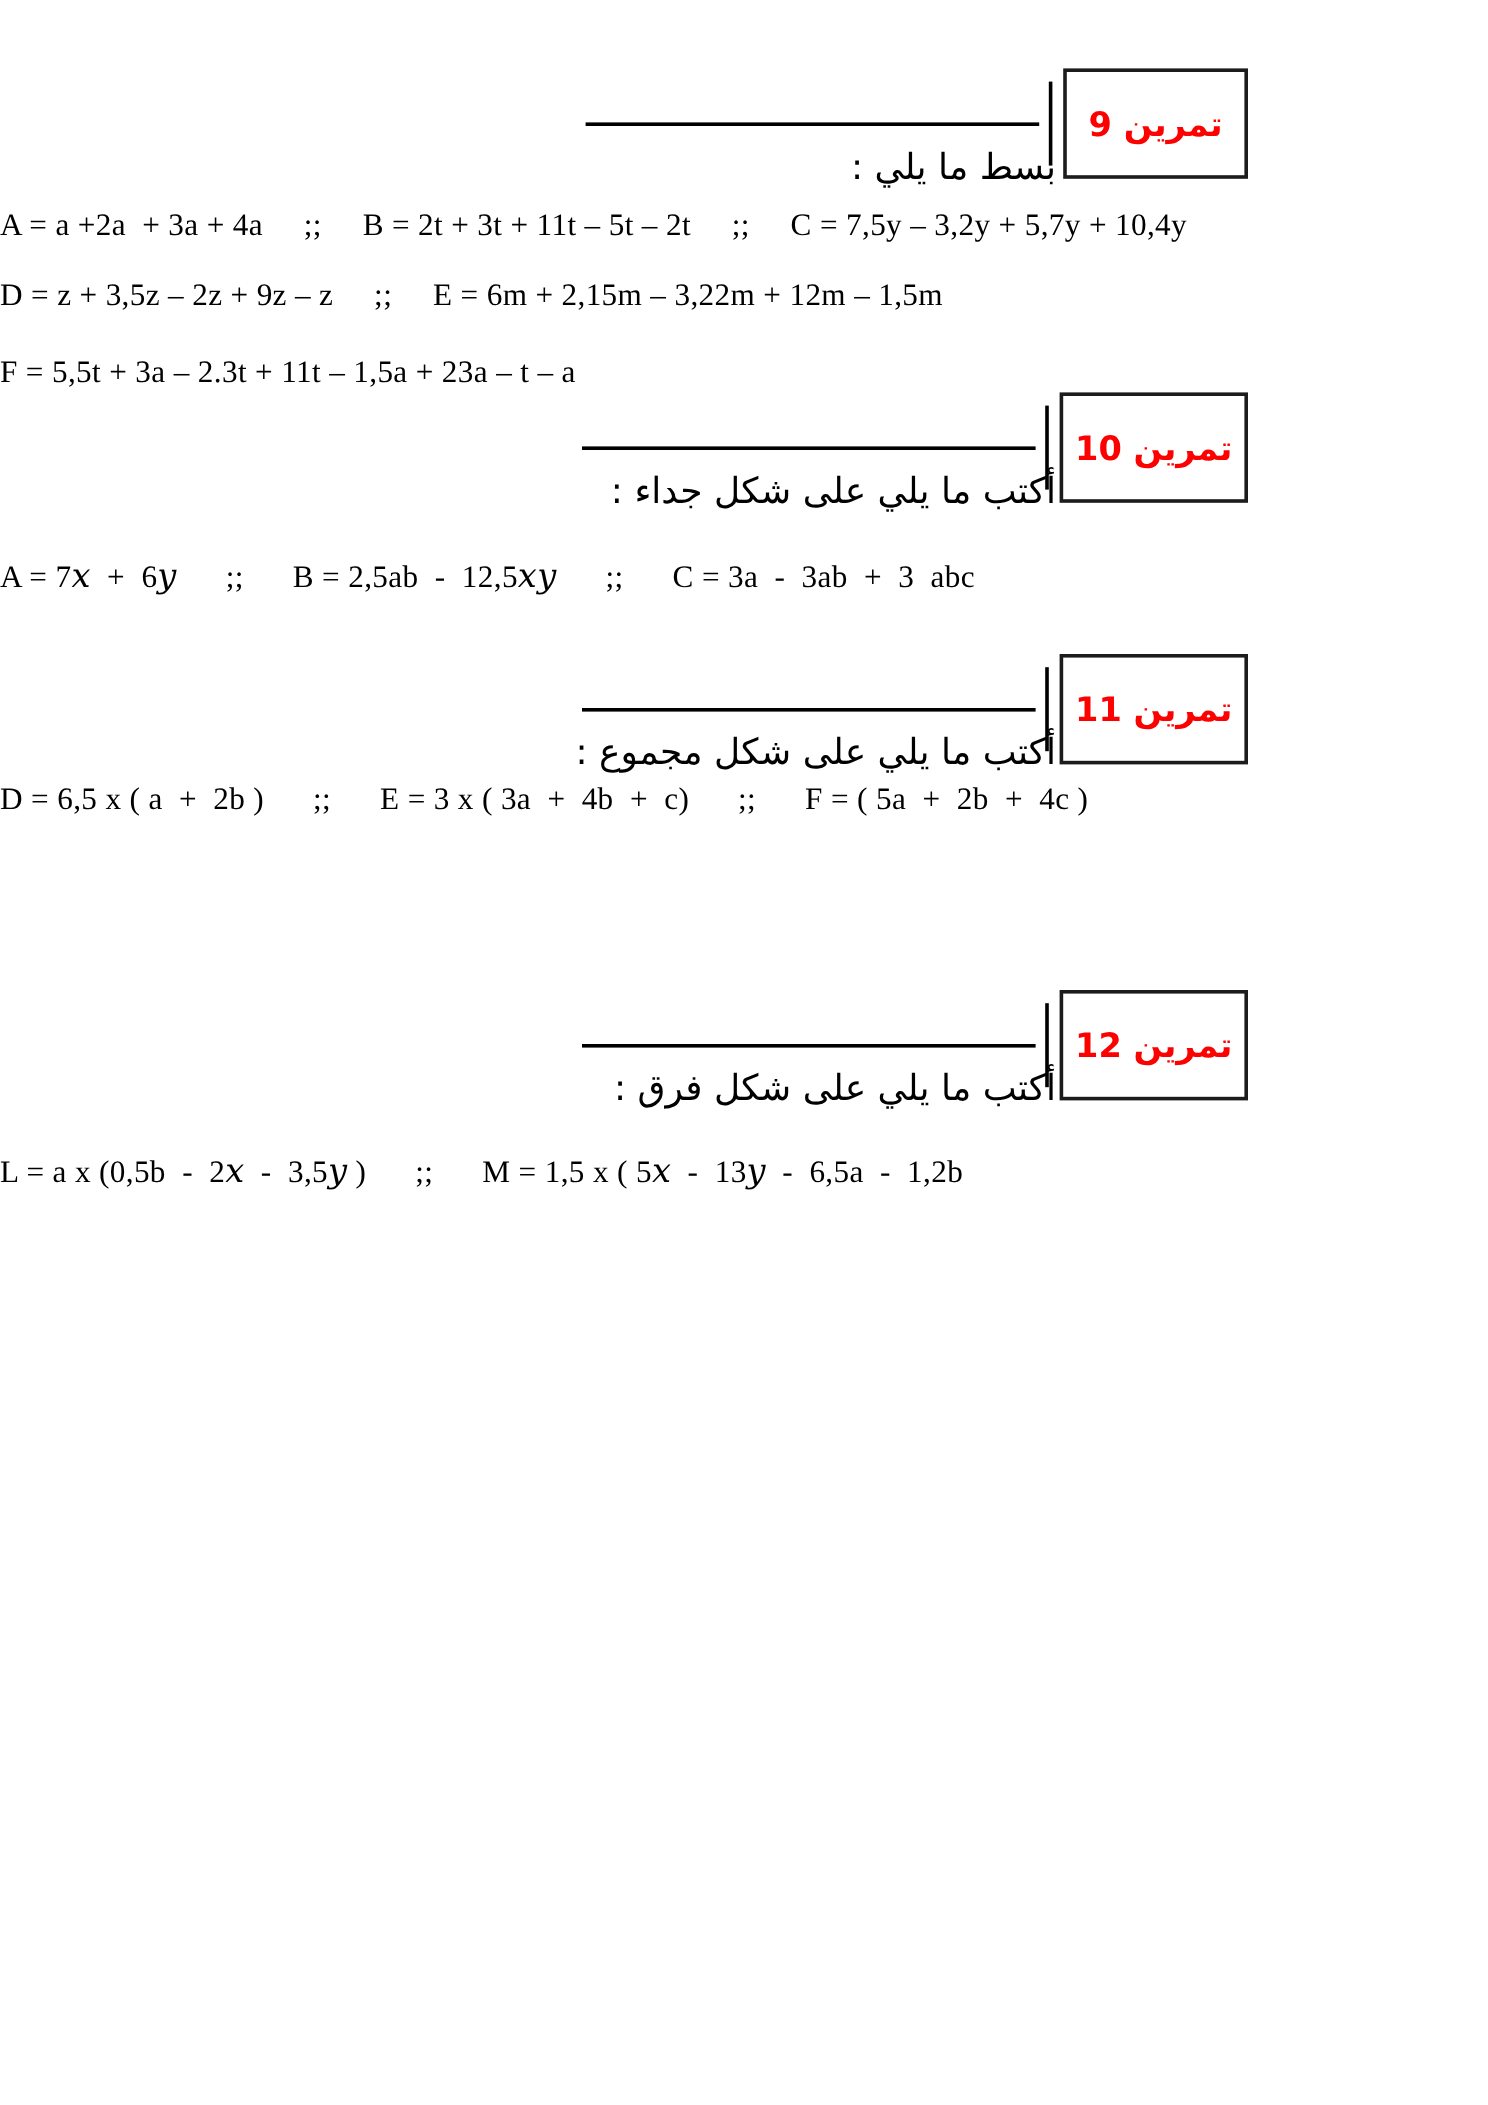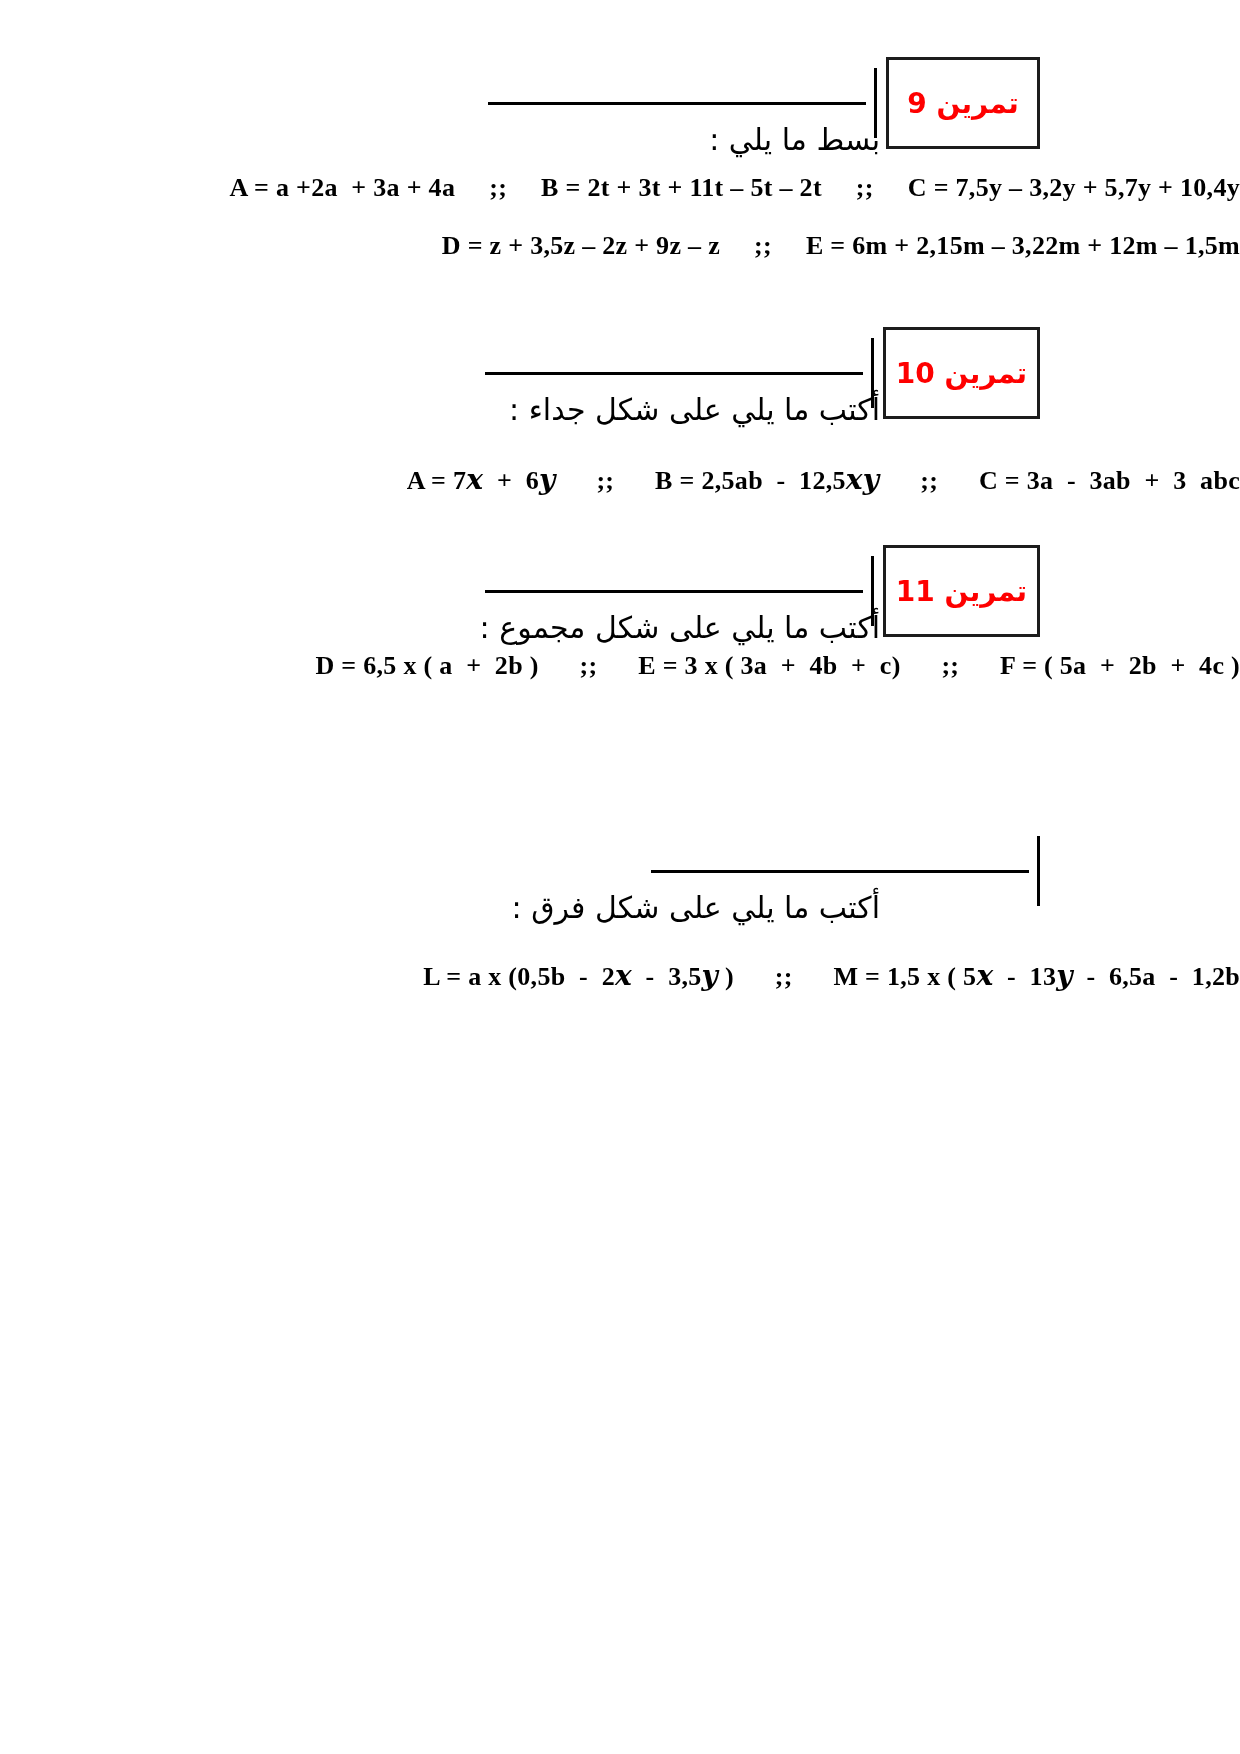--- a/index.html
+++ b/index.html
@@ -30,22 +30,22 @@
     font-family:"DejaVu Sans","Liberation Sans",sans-serif;
     white-space:nowrap;
   }
   .instruction{
     direction:rtl;text-align:right;padding-right:360px;
     font-size:30px;line-height:36px;
     font-family:"DejaVu Sans","Liberation Sans",sans-serif;
     margin-top:-14px;
   }
   .eq-line{
-    text-align:right;font-size:26px;line-height:40px;
-    white-space:pre;letter-spacing:.3px;font-weight:bold;
+    text-align:left;font-size:26px;line-height:40px;
+    white-space:pre;letter-spacing:.3px;
   }
   .sv{
     font-style:italic;font-size:1.08em;
     font-family:"DejaVu Serif",serif;
   }
   .line-0-0{margin-top:10px}
   .line-0-1{margin-top:18px}
   .line-0-2{margin-top:24px}
   .line-1-0{margin-top:32px}
   .line-2-0{margin-top:0}
@@ -63,20 +63,21 @@
       <div class="rule"></div>
       <div class="tick"></div>
       <div class="title-box">
         <span class="title">تمرين 9</span>
       </div>
     </div>
     <div class="instruction">بسط ما يلي :</div>
     <div class="lines">
           <div class="eq-line line-0-0"><span>A = a +2a  + 3a + 4a     ;;     B = 2t + 3t + 11t – 5t – 2t     ;;     C = 7,5y – 3,2y + 5,7y + 10,4y</span></div>
           <div class="eq-line line-0-1"><span>D = z + 3,5z – 2z + 9z – z     ;;     E = 6m + 2,15m – 3,22m + 12m – 1,5m</span></div>
+          <div class="eq-line line-0-2"><span>F = 5,5t + 3a – 2.3t + 11t – 1,5a + 23a – t – a</span></div>
         </div>
   </section>
 
   <section class="exercise ex-pos-1">
     <div class="header-row">
       <div class="rule"></div>
       <div class="tick"></div>
       <div class="title-box">
         <span class="title">تمرين 10</span>
       </div>
@@ -98,20 +99,23 @@
     <div class="instruction">أكتب ما يلي على شكل مجموع :</div>
     <div class="lines">
           <div class="eq-line line-2-0"><span>D = 6,5 x ( a  +  2b )      ;;      E = 3 x ( 3a  +  4b  +  c)      ;;      F = ( 5a  +  2b  +  4c )</span></div>
         </div>
   </section>
 
   <section class="exercise ex-pos-3">
     <div class="header-row">
       <div class="rule"></div>
       <div class="tick"></div>
+      <div class="title-box">
+        <span class="title">تمرين 12</span>
+      </div>
     </div>
     <div class="instruction">أكتب ما يلي على شكل فرق :</div>
     <div class="lines">
           <div class="eq-line line-3-1"><span>L = a x (0,5b  -  2</span><span class="sv">x</span><span>  -  3,5</span><span class="sv">y</span><span> )      ;;      M = 1,5 x ( 5</span><span class="sv">x</span><span>  -  13</span><span class="sv">y</span><span>  -  6,5a  -  1,2b</span></div>
         </div>
   </section>
 </div>
 </div>
 
 </body></html>

